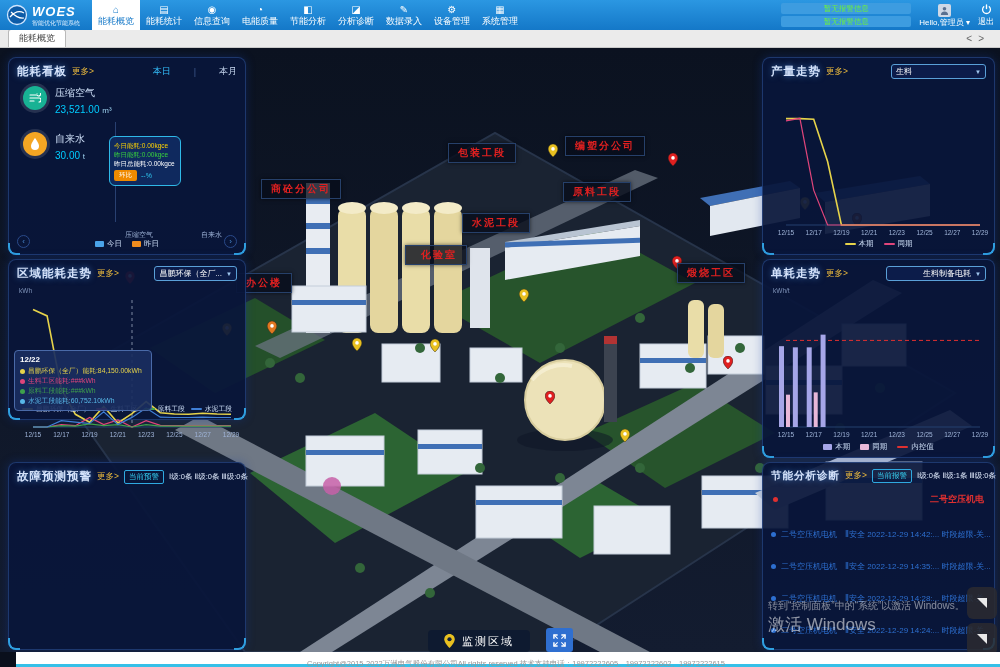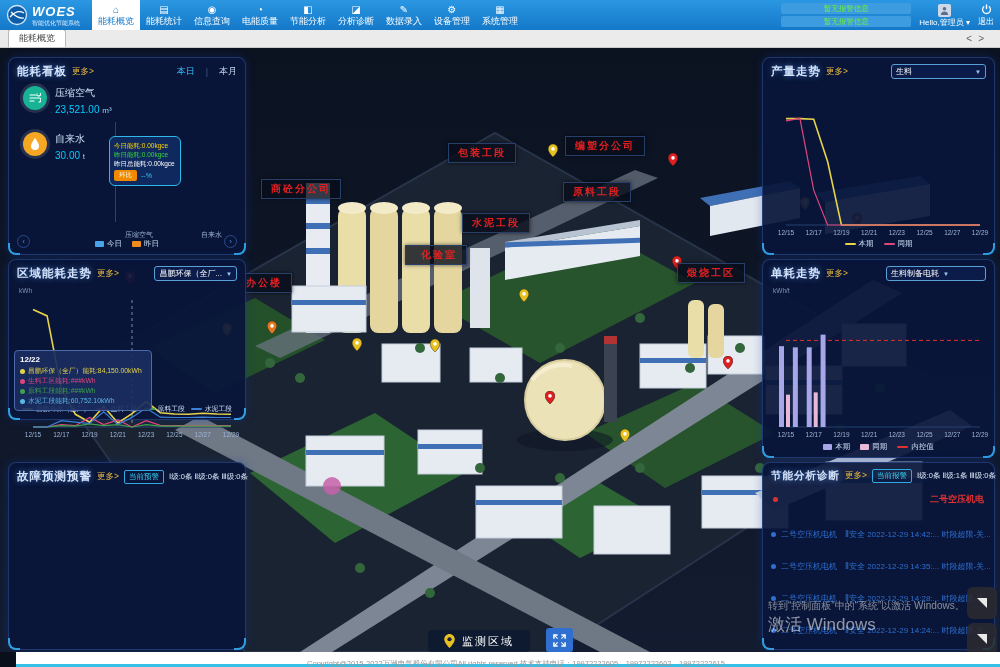--- a/index.html
+++ b/index.html
@@ -43,21 +43,21 @@
   
   .panel { position:absolute; background:rgba(9,22,58,0.93); border:1px solid rgba(70,120,210,0.35);
     border-radius:8px; box-shadow:0 0 10px rgba(20,60,160,0.35); z-index:20; }
   .panel:before,.panel:after { content:""; position:absolute; width:10px; height:10px; border-color:#2f9fe0; }
   .panel:before { left:-1px; bottom:-1px; border-left:2px solid #2f9fe0; border-bottom:2px solid #2f9fe0; border-radius:0 0 0 8px; }
   .panel:after  { right:-1px; bottom:-1px; border-right:2px solid #2f9fe0; border-bottom:2px solid #2f9fe0; border-radius:0 0 8px 0; }
   .phead { display:flex; align-items:center; gap:5px; padding:6px 8px 2px; }
   .ptitle { color:#d4e2fa; font-size:11.5px; font-weight:bold; letter-spacing:1px; white-space:nowrap;
     text-shadow:0 0 6px rgba(80,160,255,0.6); }
   .more { color:#e8b83d; font-size:8.5px; cursor:pointer; white-space:nowrap; }
-  .pright { margin-left:auto; display:flex; align-items:center; gap:8px; }
+  .pright { margin-left:auto; display:flex; align-items:center; gap:20px; }
   .selectbox { border:1px solid #5aa0d8; border-radius:3px; background:#0c1c4a; color:#fff;
     font-size:8px; padding:1px 4px; display:flex; align-items:center; gap:4px; cursor:pointer; white-space:nowrap; }
   .selectbox .caret { font-size:6px; color:#9fc6ee; }
   .range-tabs { font-size:9px; color:#9ab3d8; white-space:nowrap; }
   .range-tabs .on { color:#35c2ff; cursor:pointer; }
   .range-tabs .off { color:#c8d8f0; cursor:pointer; }
   .range-tabs .sep { color:#3e5a90; margin:0 3px; }
   .alarm-btn { border:1px solid #2fa9e0; color:#35d3f5; background:transparent; font-size:7.5px;
     padding:1px 4px; border-radius:2px; cursor:pointer; white-space:nowrap; }
   .levels { color:#dce6f8; font-size:7.5px; white-space:nowrap; }
@@ -527,21 +527,21 @@
     <div class="legend-row" id="svg-prod-legend">
         <span class="lg-item"><i class="lg-line" style="background:#e6d34a"></i>本期</span>
         <span class="lg-item"><i class="lg-line" style="background:#e0457b"></i>同期</span>
       </div>
   </div>
 
   <div class="panel" id="p-unit" style="left:762px; top:211px; width:233px; height:199px;">
     <div class="phead">
       <span class="ptitle">单耗走势</span>
       <span class="more">更多&gt;</span>
-      <span class="pright selectbox" style="min-width:100px; justify-content:flex-start;">
+      <span class="pright selectbox" style="min-width:100px; justify-content:flex-end;">
         <span>生料制备电耗</span>
           <span class="caret">▼</span>
       </span>
     </div>
     <span class="ylab">kWh/t</span>
     <svg id="svg-unit" width="218" height="148" style="position:absolute; left:7px; top:32px;">
         <text class="tick" x="16" y="145" text-anchor="middle">12/15</text>
         <text class="tick" x="43.714285714285715" y="145" text-anchor="middle">12/17</text>
         <text class="tick" x="71.42857142857143" y="145" text-anchor="middle">12/19</text>
         <text class="tick" x="99.14285714285714" y="145" text-anchor="middle">12/21</text>

